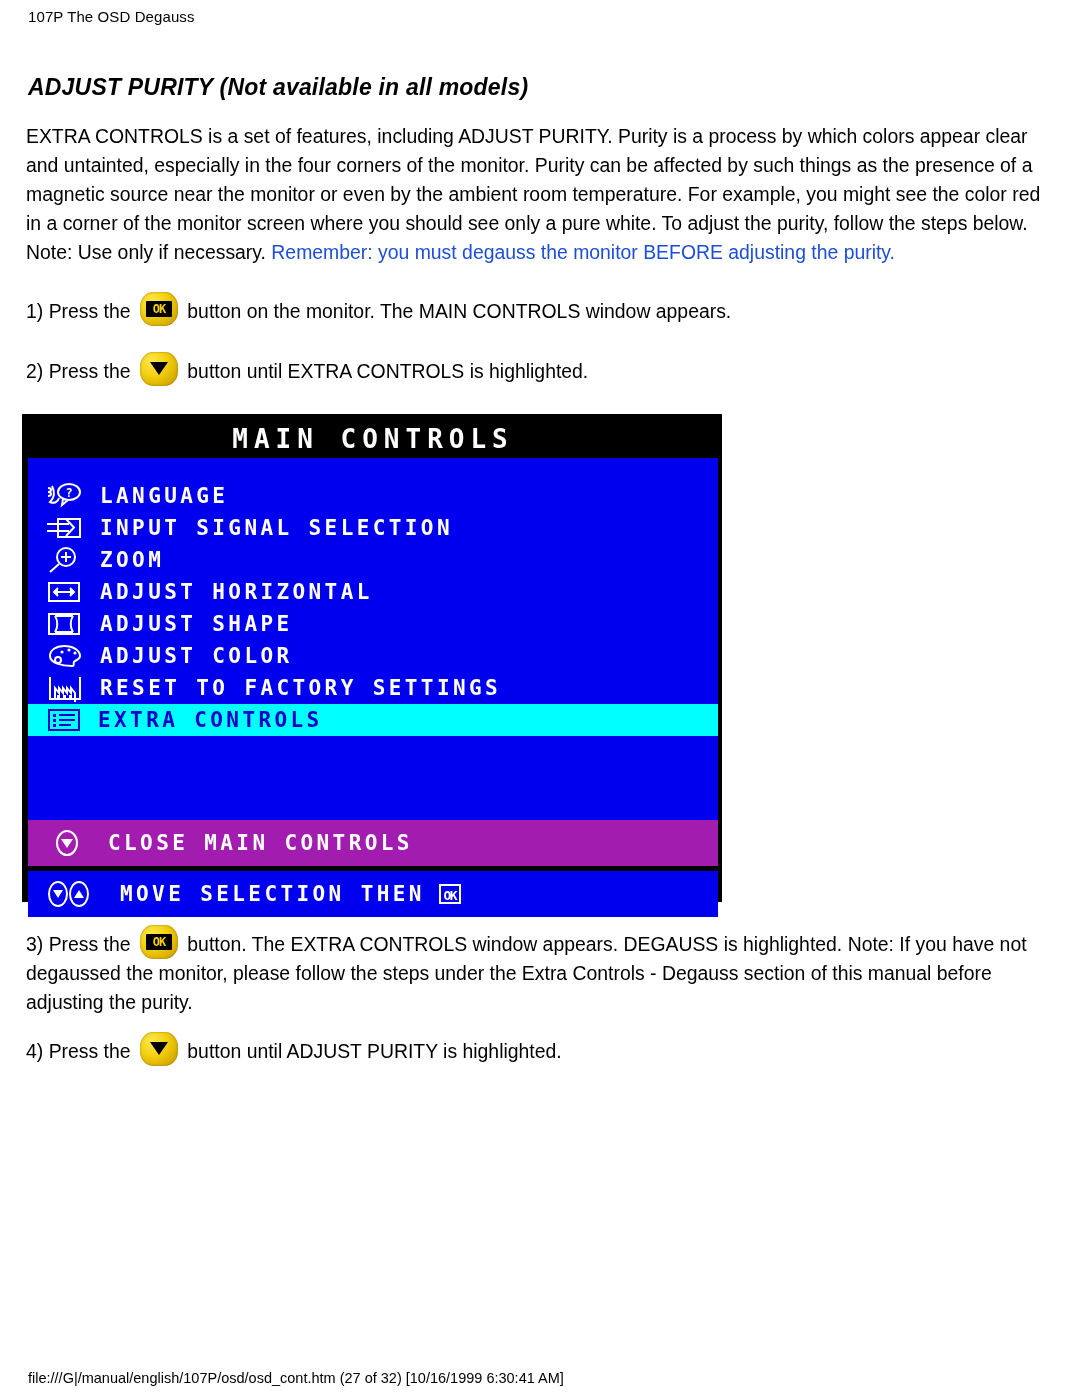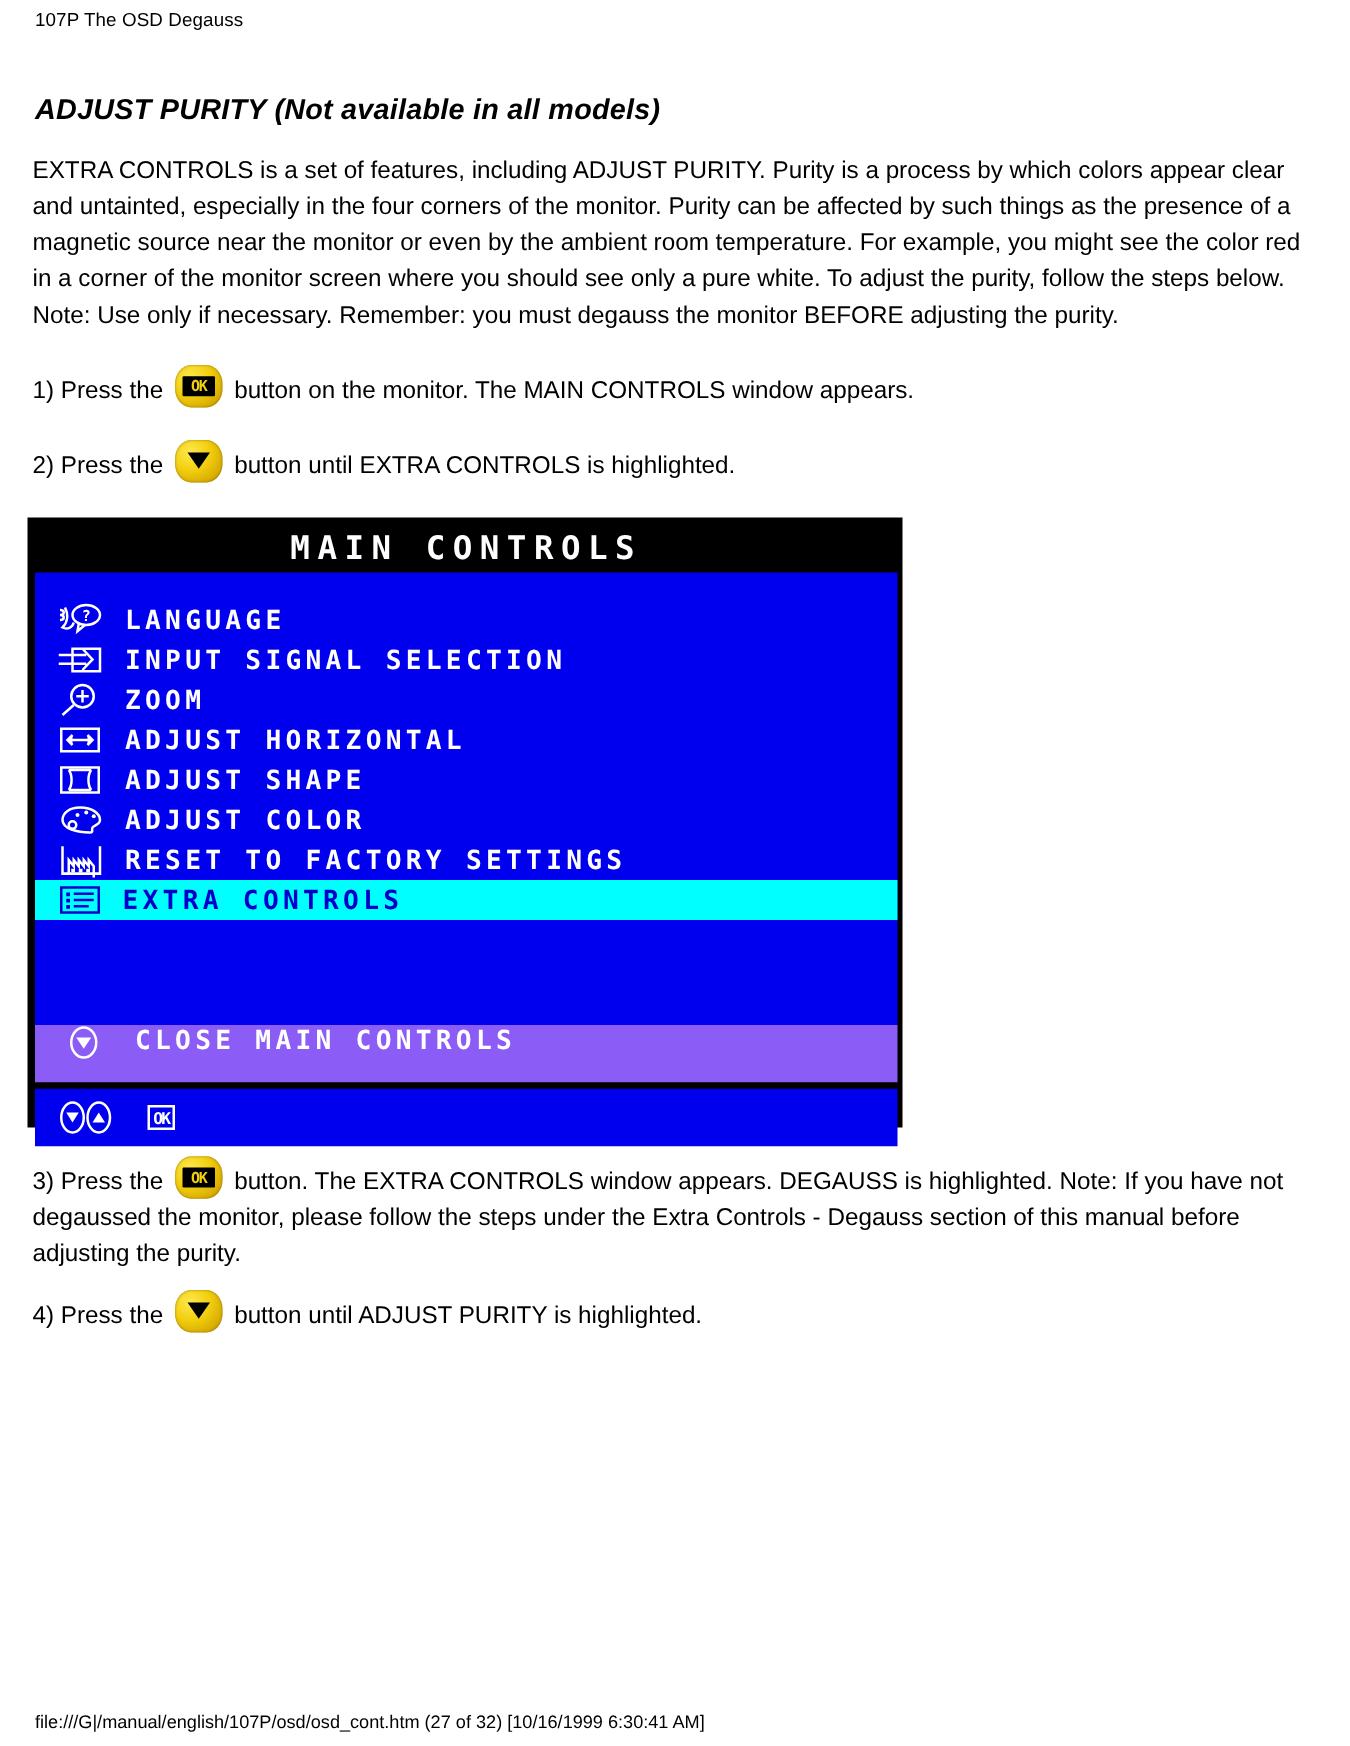--- a/index.html
+++ b/index.html
@@ -51,21 +51,21 @@
   
   .intro {
     position: absolute;
     left: 26px;
     top: 122px;
     width: 1030px;
     font-size: 19.4px;
     line-height: 29px;
     text-align: left;
   }
-  .intro .warn { color: #000000; }
+  .intro .warn { color: #1d4ed8; }
 
   
   .step {
     position: absolute;
     left: 26px;
     font-size: 19.4px;
     line-height: 29px;
     width: 1035px;
   }
   .step1 { top: 292px; }
@@ -167,23 +167,23 @@
     width: 40px;
     height: 28px;
     flex: 0 0 40px;
     position: relative;
   }
   .osd-icon svg { display: block; }
 
   .osd-close {
     height: 46px;
     display: flex;
-    align-items: flex-start;
+    align-items: center;
     padding-left: 24px;
-    background: #8b5cf6;
+    background: #a21caf;
     box-sizing: border-box;
   }
   .osd-divider {
     height: 5px;
     background: #000000;
   }
   .osd-footer {
     height: 46px;
     background: #0000ee;
     display: flex;
@@ -378,20 +378,21 @@
 
     <div class="osd-footer">
       <span class="osd-icon" style="flex:0 0 60px;width:60px">
         <svg width="60" height="28" viewBox="0 0 60 28">
           <ellipse cx="14" cy="14" rx="9" ry="12" fill="none" stroke="#fff" stroke-width="2"></ellipse>
             <path d="M9 10 h10 l-5 8 z" fill="#fff"></path>
           <ellipse cx="35" cy="14" rx="9" ry="12" fill="none" stroke="#fff" stroke-width="2"></ellipse>
             <path d="M30 18 h10 l-5 -8 z" fill="#fff"></path>
         </svg>
       </span>
+      <span class="osd-label">MOVE SELECTION THEN</span>
       <span class="ok-inline">OK</span>
     </div>
   </div>
 
   <div class="step step3">
     <span>3) Press the</span>
     <span class="btn"><span class="ok-badge">OK</span></span>
     <span>button. The EXTRA CONTROLS window appears. DEGAUSS is highlighted. Note: If you have not degaussed the monitor, please follow the steps under the Extra Controls - Degauss section of this manual before adjusting the purity.</span>
   </div>
 

